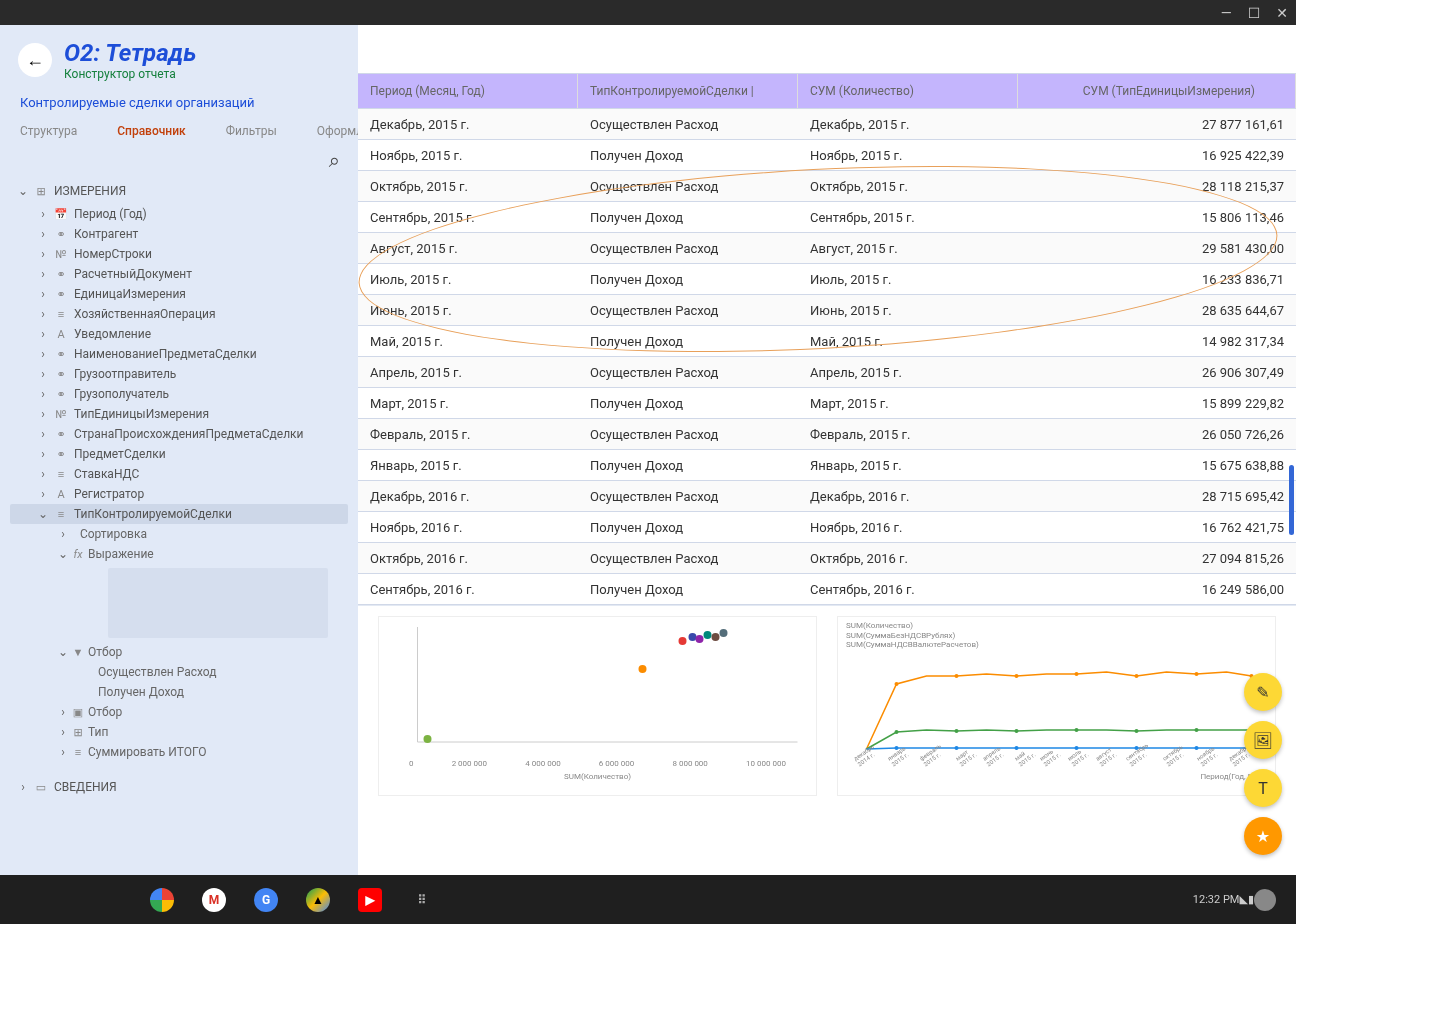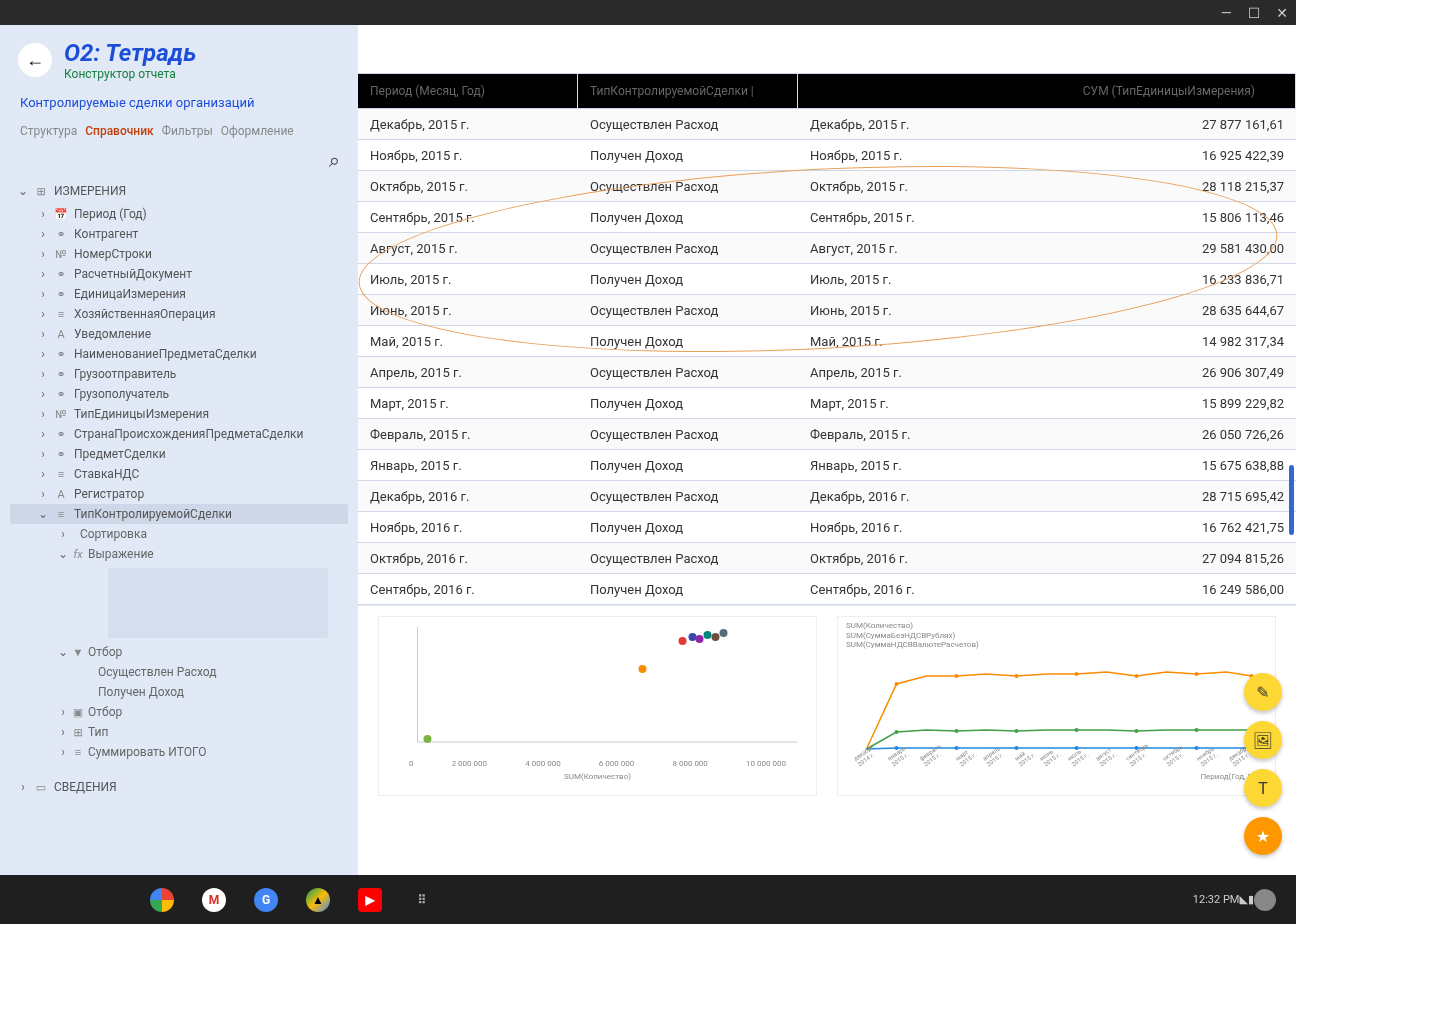--- a/index.html
+++ b/index.html
@@ -6,36 +6,36 @@
 body { font-family: -apple-system, Roboto, Arial, sans-serif; font-size: 13px; background: #fff; overflow: hidden; width: 1296px; height: 924px; position: relative; }
 .titlebar { height: 25px; background: #2a2a2a; display: flex; justify-content: flex-end; align-items: center; padding-right: 8px; gap: 16px; }
 .titlebar span { color: #ccc; cursor: pointer; font-size: 14px; }
 .app { display: flex; height: 850px; }
 .sidebar { width: 358px; background: #e1e9f7; display: flex; flex-direction: column; }
 .sb-header { display: flex; align-items: center; padding: 14px 18px 4px; gap: 12px; }
 .back-btn { width: 34px; height: 34px; border-radius: 50%; background: #fff; display: flex; align-items: center; justify-content: center; cursor: pointer; font-size: 18px; }
 .sb-title { font-size: 24px; font-style: italic; font-weight: 700; color: #1d4ed8; }
 .sb-subtitle { font-size: 12px; color: #15803d; }
 .sb-desc { padding: 10px 20px 8px; font-size: 13px; color: #1d4ed8; }
-.sb-tabs { display: flex; gap: 8px; padding: 6px 20px 10px; font-size: 12px; }
+.sb-tabs { display: flex; gap: 40px; padding: 6px 20px 10px; font-size: 12px; }
 .sb-tab { color: #888; cursor: pointer; }
 .sb-tab.active { color: #c2410c; font-weight: 500; }
 .sb-search { display: flex; justify-content: flex-end; padding: 0 18px 6px; }
 .sb-search .si { font-size: 20px; color: #444; cursor: pointer; }
 .tree { flex: 1; overflow: auto; padding: 0 10px 10px; }
 .tree-section { padding: 6px 8px; font-size: 12px; color: #555; display: flex; align-items: center; gap: 6px; cursor: pointer; }
 .tree-item { padding: 3px 8px 3px 28px; font-size: 12px; color: #555; display: flex; align-items: center; gap: 6px; cursor: pointer; white-space: nowrap; border-radius: 2px; }
 .tree-item.sel { background: #cdd7e8; }
 .tree-sub { padding-left: 48px; font-size: 12px; color: #666; padding-top: 3px; padding-bottom: 3px; cursor: pointer; }
 .filter-list { padding-left: 88px; font-size: 12px; color: #666; padding-top: 3px; padding-bottom: 3px; }
 .chev { display: inline-block; width: 10px; text-align: center; color: #666; }
 .ico { display: inline-block; width: 14px; text-align: center; color: #888; font-size: 11px; }
 .exprbox { margin: 4px 20px 4px 98px; height: 70px; background: #d5deee; border-radius: 2px; }
 .main { flex: 1; display: flex; flex-direction: column; background: #fff; position: relative; }
-.grid-header { display: flex; background: #000000; border-top: 1px solid #d0d8e8; border-bottom: 1px solid #d0d8e8; margin-top: 48px; }
+.grid-header { display: flex; background: #c4b5fd; border-top: 1px solid #d0d8e8; border-bottom: 1px solid #d0d8e8; margin-top: 48px; }
 .gh-cell { padding: 10px 12px; font-size: 12px; color: #666; border-right: 1px solid #ddd; }
 .col1 { width: 220px; }
 .col2 { width: 220px; }
 .col3 { width: 220px; }
 .col4 { flex: 1; text-align: right; padding-right: 40px; }
 .grid-body { overflow: auto; position: relative; }
 .grid-row { display: flex; border-bottom: 1px solid #d0d8e8; height: 31px; align-items: center; }
 .grid-row:nth-child(even) { background: #fafafa; }
 .gc { padding: 0 12px; font-size: 13px; color: #333; }
 .gc.col4 { font-variant-numeric: tabular-nums; }
@@ -187,20 +187,21 @@
         <span class="ico">▭</span>
         <span>СВЕДЕНИЯ</span>
       </div>
     </div>
   </div>
 
   <div class="main">
     <div class="grid-header">
       <div class="gh-cell col1">Период (Месяц, Год)</div>
       <div class="gh-cell col2">ТипКонтролируемойСделки |</div>
+      <div class="gh-cell col3">СУМ (Количество)</div>
       <div class="gh-cell col4">СУМ (ТипЕдиницыИзмерения)</div>
     </div>
     <div class="grid-body" id="grid-body">
       <div class="annot" style="top:60px;left:0px;width:920px;height:180px;transform:rotate(-3deg)"></div>
     <div class="grid-row">
           <div class="gc col1">Декабрь, 2015 г.</div>
           <div class="gc col2">Осуществлен Расход</div>
           <div class="gc col3">Декабрь, 2015 г.</div>
           <div class="gc col4">27 877 161,61</div>
         </div>

